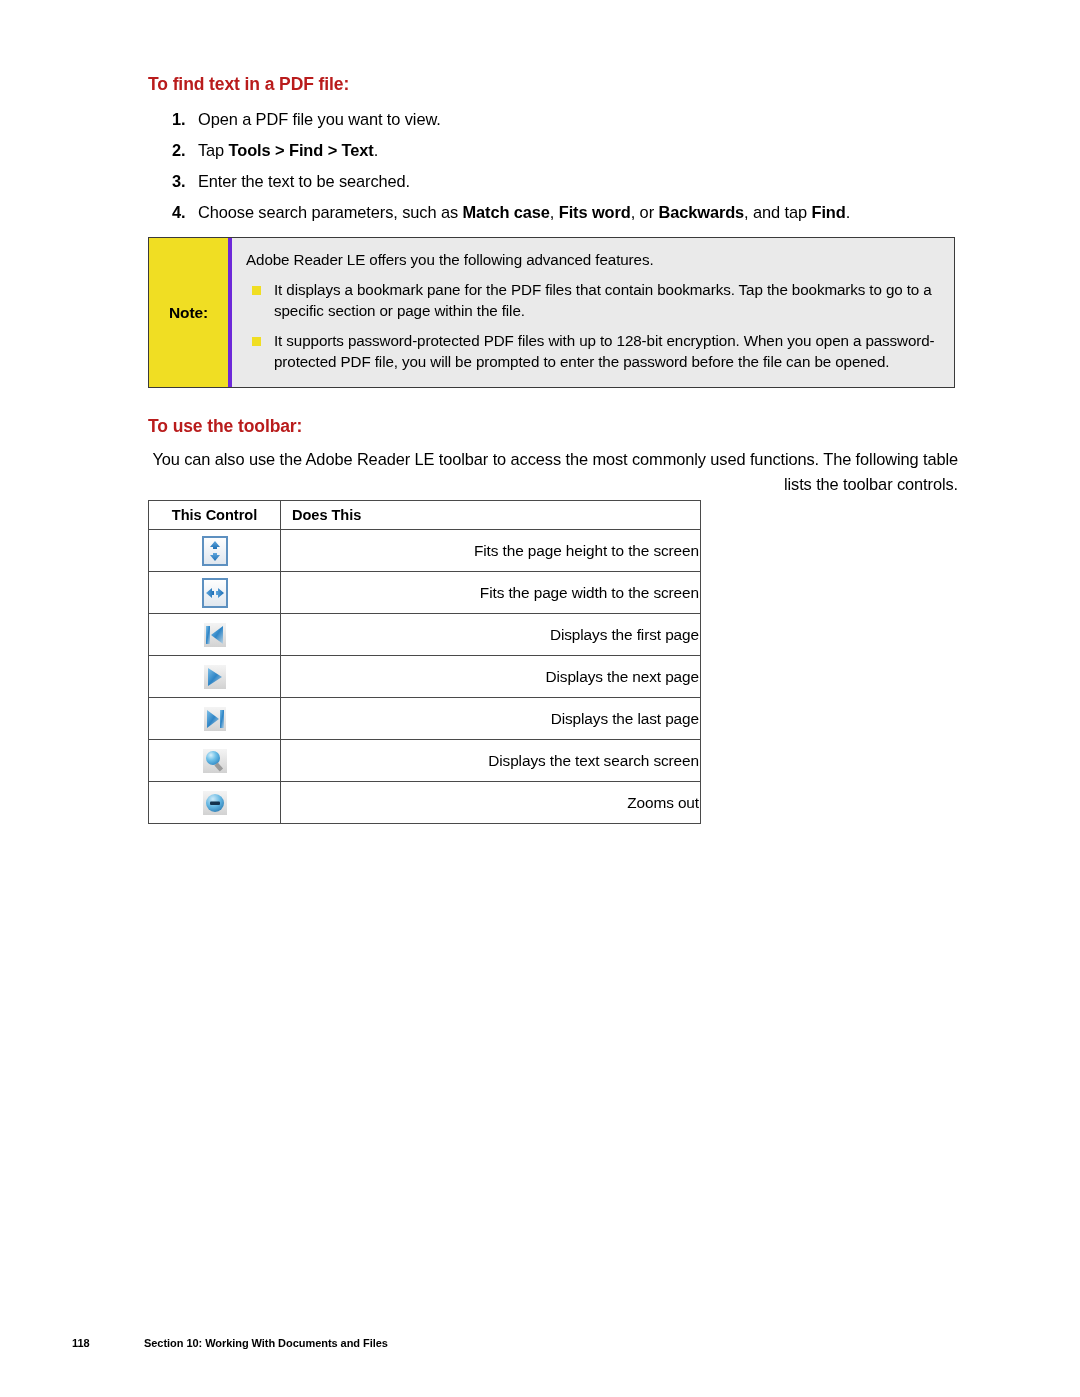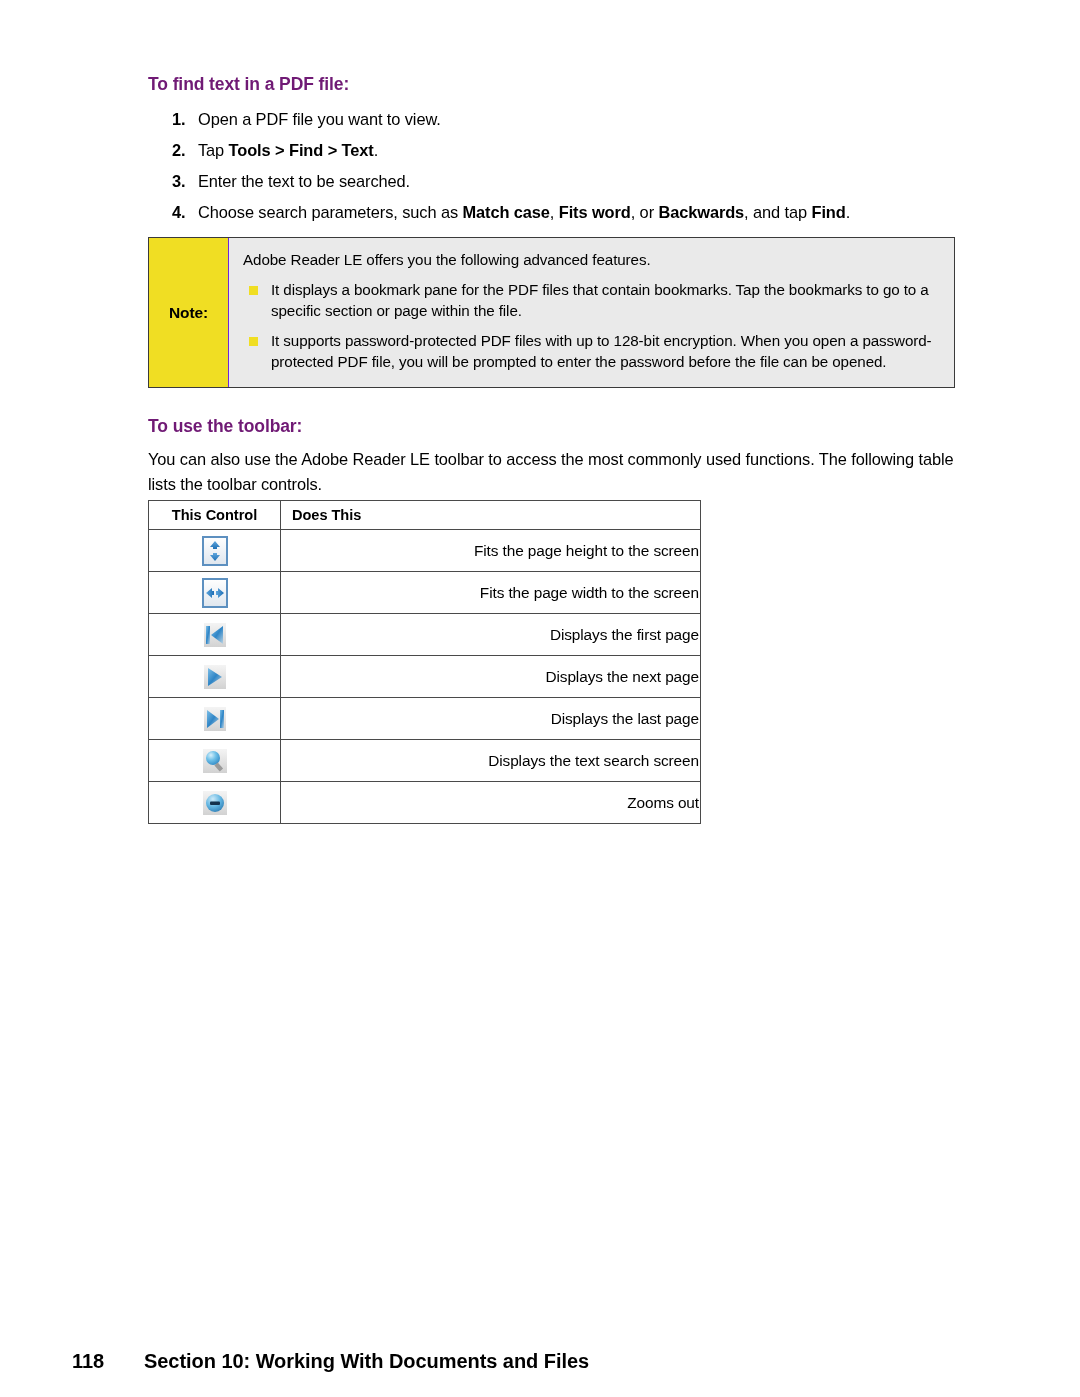--- a/index.html
+++ b/index.html
@@ -21,21 +21,21 @@
     inset: 0;
   }
 
   
   .section-heading {
     position: absolute;
     left: 148px;
     font-size: 17.5px;
     font-weight: bold;
     letter-spacing: -0.1px;
-    color: #701a75;
+    color: #b91c1c;
   }
   #heading-find { top: 74px; }
   #heading-toolbar { top: 416px; }
 
   .step {
     position: absolute;
     left: 172px;
     font-size: 16.4px;
     line-height: 20px;
     letter-spacing: -0.1px;
@@ -62,21 +62,21 @@
     height: 151px;
     border: 1px solid #3a3a3a;
     box-sizing: border-box;
     display: flex;
     background: #eaeaea;
   }
   .note-label-cell {
     width: 79px;
     flex: 0 0 79px;
     background: #f0de23;
-    border-right: 1px solid #6d28d9;
+    border-right: 4px solid #6d28d9;
     display: flex;
     align-items: center;
     justify-content: center;
   }
   .note-label {
     font-size: 15.5px;
     font-weight: bold;
     letter-spacing: -0.1px;
     color: #000;
   }
@@ -111,20 +111,21 @@
 
   
   .body-para {
     position: absolute;
     left: 148px;
     top: 447px;
     width: 810px;
     font-size: 16.4px;
     line-height: 25px;
     letter-spacing: -0.1px;
+    text-align: right;
   }
 
   
   .ctl-table {
     position: absolute;
     left: 148px;
     top: 500px;
     width: 552px;
     border-collapse: collapse;
     table-layout: fixed;
@@ -162,25 +163,24 @@
     display: inline-block;
     vertical-align: middle;
     line-height: 0;
   }
 
   
   .footer {
     position: absolute;
     left: 72px;
     top: 1337px;
-    font-size: 20px;
+    font-size: 11px;
     font-weight: bold;
     letter-spacing: -0.05px;
     white-space: nowrap;
-    margin-top: 13px;
   }
   .footer .pgnum { display: inline-block; width: 72px; }
 </style>
 </head>
 <body>
 
 <div class="page">
 
   <div class="section-heading" id="heading-find">To find text in a PDF file:</div>
 

